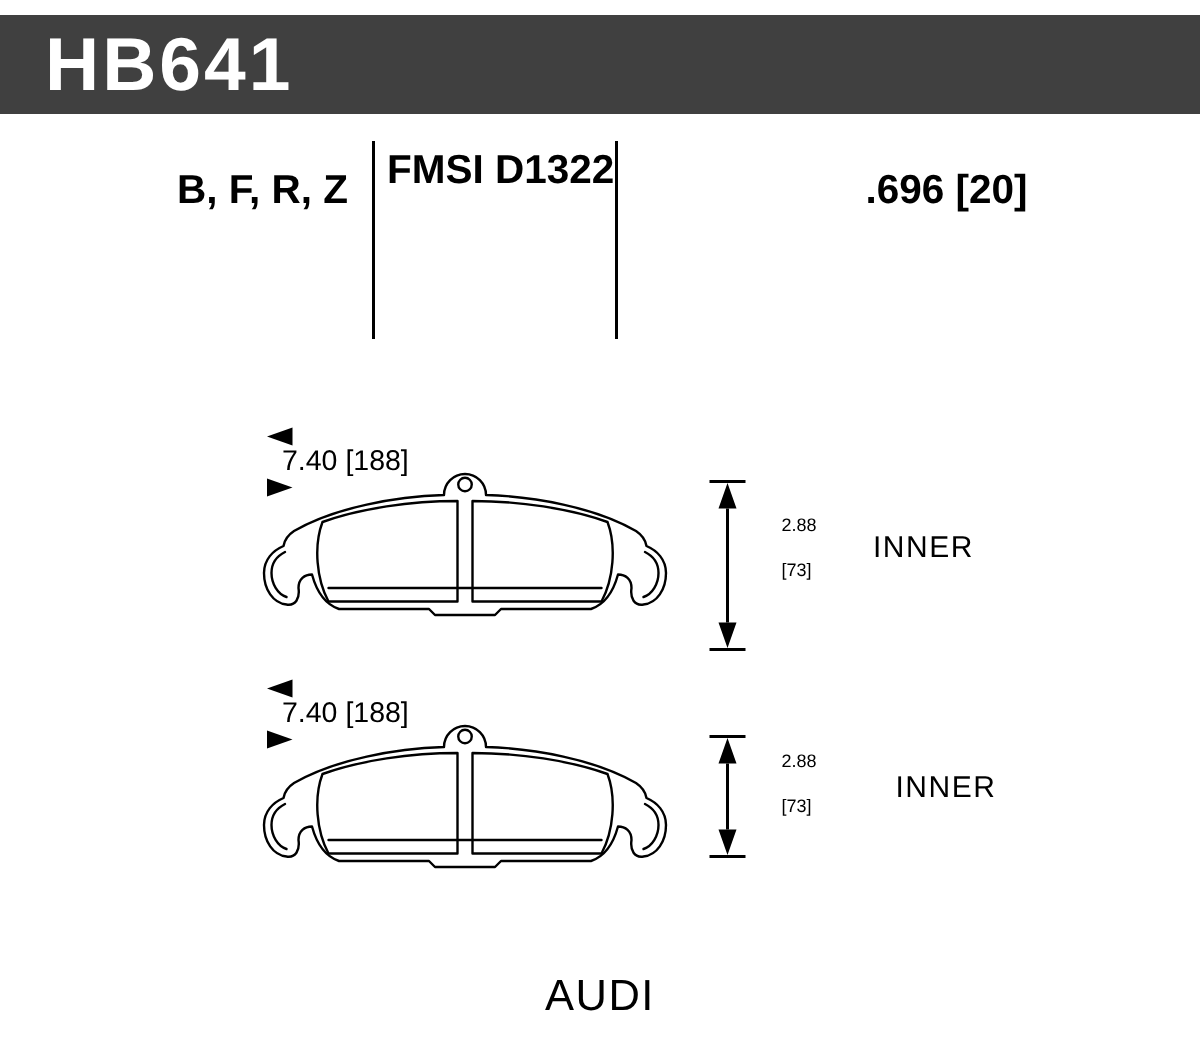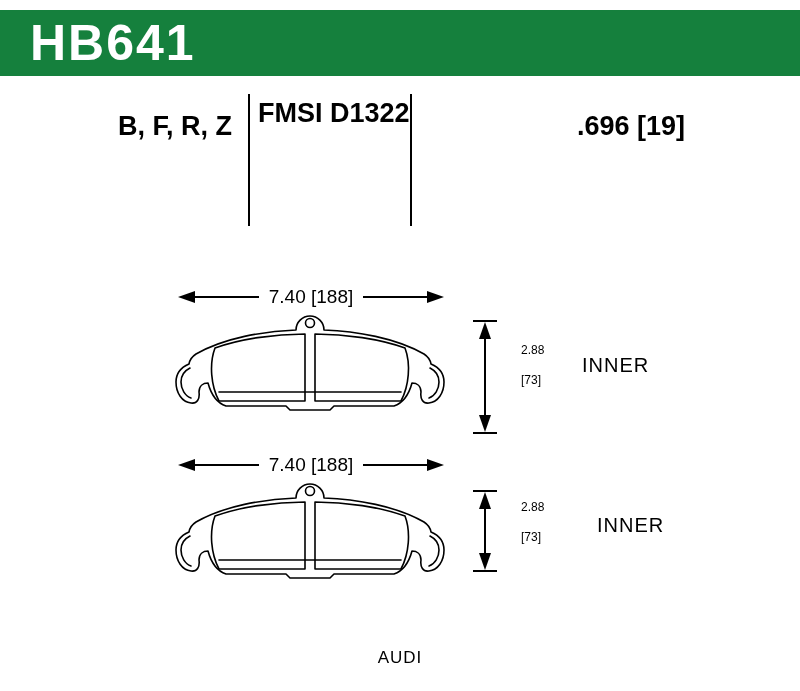--- a/index.html
+++ b/index.html
@@ -2,63 +2,63 @@
 <html><head>
 <meta charset="utf-8">
 <style>
   html,body { margin:0; padding:0; background:#ffffff; }
   .sheet {
     position:relative; width:800px; height:691px; background:#ffffff;
     font-family:"Liberation Sans", sans-serif; color:#000; overflow:hidden;
   }
   .header-bar {
     position:absolute; left:0; top:10px; width:800px; height:66px;
-    background:#15803d; display:flex; align-items:center;
+    background:#404040; display:flex; align-items:center;
   }
   .part-number {
     color:#fff; font-size:50px; font-weight:800; padding-left:30px; letter-spacing:2px;
     white-space:nowrap;
   }
   .spec-text { position:absolute; font-size:27px; font-weight:bold; white-space:nowrap; }
   .vline { position:absolute; width:2px; background:#000; }
 
-  .hdim { position:absolute; display:flex; align-items:center; height:24px; }
+  .hdim { position:absolute; display:flex; align-items:flex-start; height:24px;flex-direction:column; }
   .hdim .seg { flex:1; height:2px; background:#000; }
   .hdim .lbl { padding:0 10px; font-size:19px; font-weight:500; white-space:nowrap; }
   .tri-left  { width:0; height:0; border-top:6px solid transparent; border-bottom:6px solid transparent; border-right:17px solid #000; }
   .tri-right { width:0; height:0; border-top:6px solid transparent; border-bottom:6px solid transparent; border-left:17px solid #000; }
 
   .vdim { position:absolute; width:26px; display:flex; flex-direction:column; align-items:center; }
   .vdim .cap  { width:24px; height:2px; background:#000; }
   .vdim .vseg { flex:1; width:2px; background:#000; }
   .tri-up   { width:0; height:0; border-left:6px solid transparent; border-right:6px solid transparent; border-bottom:17px solid #000; }
   .tri-down { width:0; height:0; border-left:6px solid transparent; border-right:6px solid transparent; border-top:17px solid #000; }
 
   .dim-text  { position:absolute; font-size:12px; font-weight:500; white-space:nowrap; }
   .pos-label { position:absolute; font-size:20px; font-weight:500; letter-spacing:1px; white-space:nowrap; }
   .pad-svg   { position:absolute; }
   .vehicle {
     position:absolute; left:0; top:648px; width:800px; text-align:center;
-    font-size:17px; font-weight:500; letter-spacing:1px;
+    font-size:29px; font-weight:500; letter-spacing:1px;
   }
 </style>
 </head>
 <body>
 
 <div class="sheet">
 
   <div class="header-bar">
     <div class="part-number">HB641</div>
   </div>
 
   <div class="spec-text" style="left:118px; top:111px;">B, F, R, Z</div>
   <div class="vline" style="left:248px; top:94px; height:132px;"></div>
   <div class="spec-text" style="left:258px; top:98px;">FMSI D1322</div>
   <div class="vline" style="left:410px; top:94px; height:132px;"></div>
-  <div class="spec-text" style="left:577px; top:111px;">.696 [19]</div>
+  <div class="spec-text" style="left:577px; top:111px;">.696 [20]</div>
 
   <div class="hdim" style="left:178px; top:285px; width:266px;">
     <div class="tri-left"></div>
     <div class="seg"></div>
     <div class="lbl">7.40 [188]</div>
     <div class="seg"></div>
     <div class="tri-right"></div>
   </div>
 
   <svg class="pad-svg" style="left:174px; top:314px;" width="272" height="116" viewBox="0 0 272 116">

